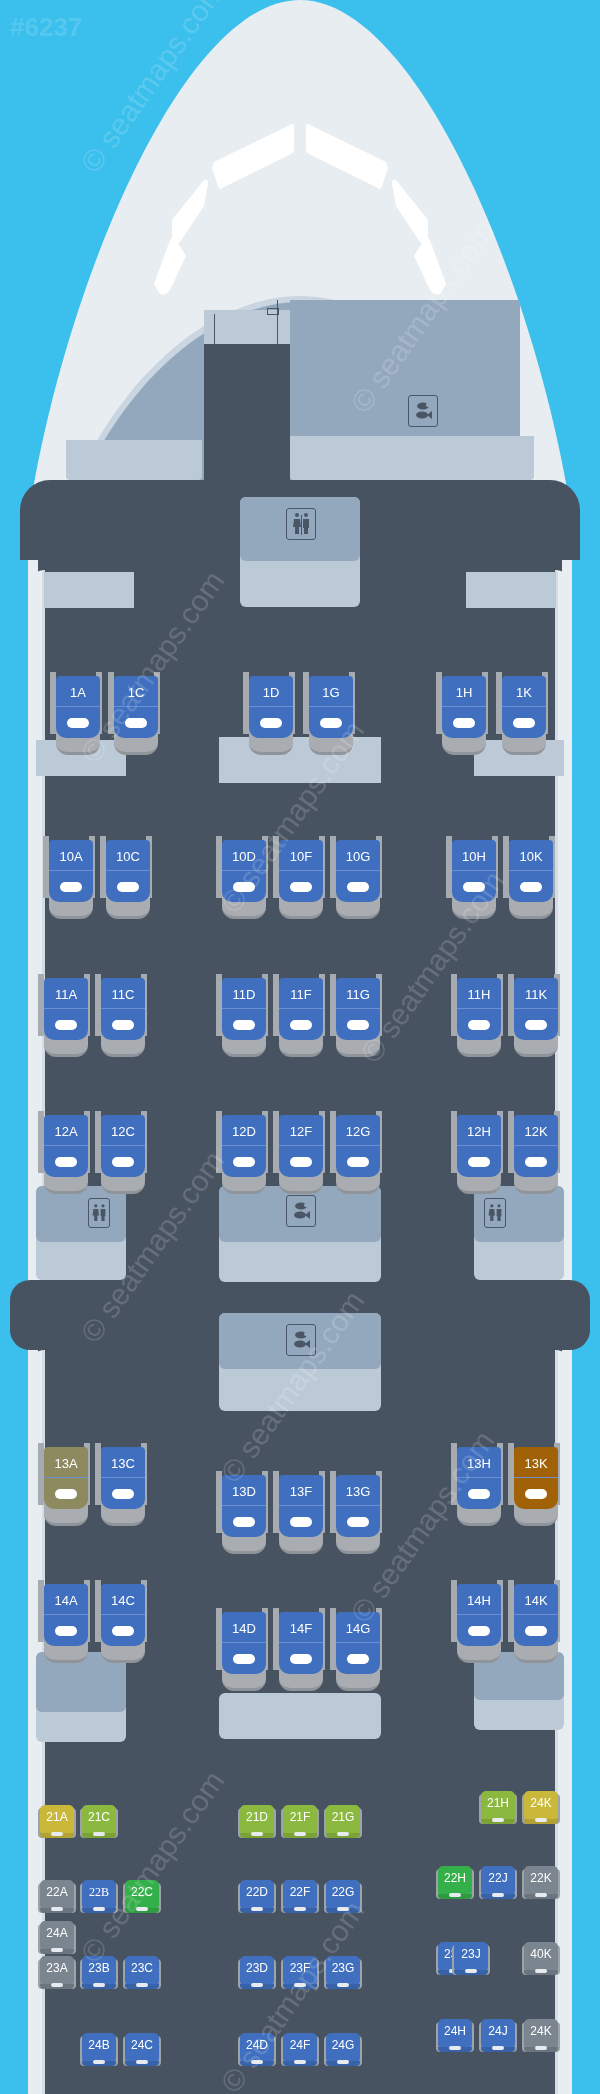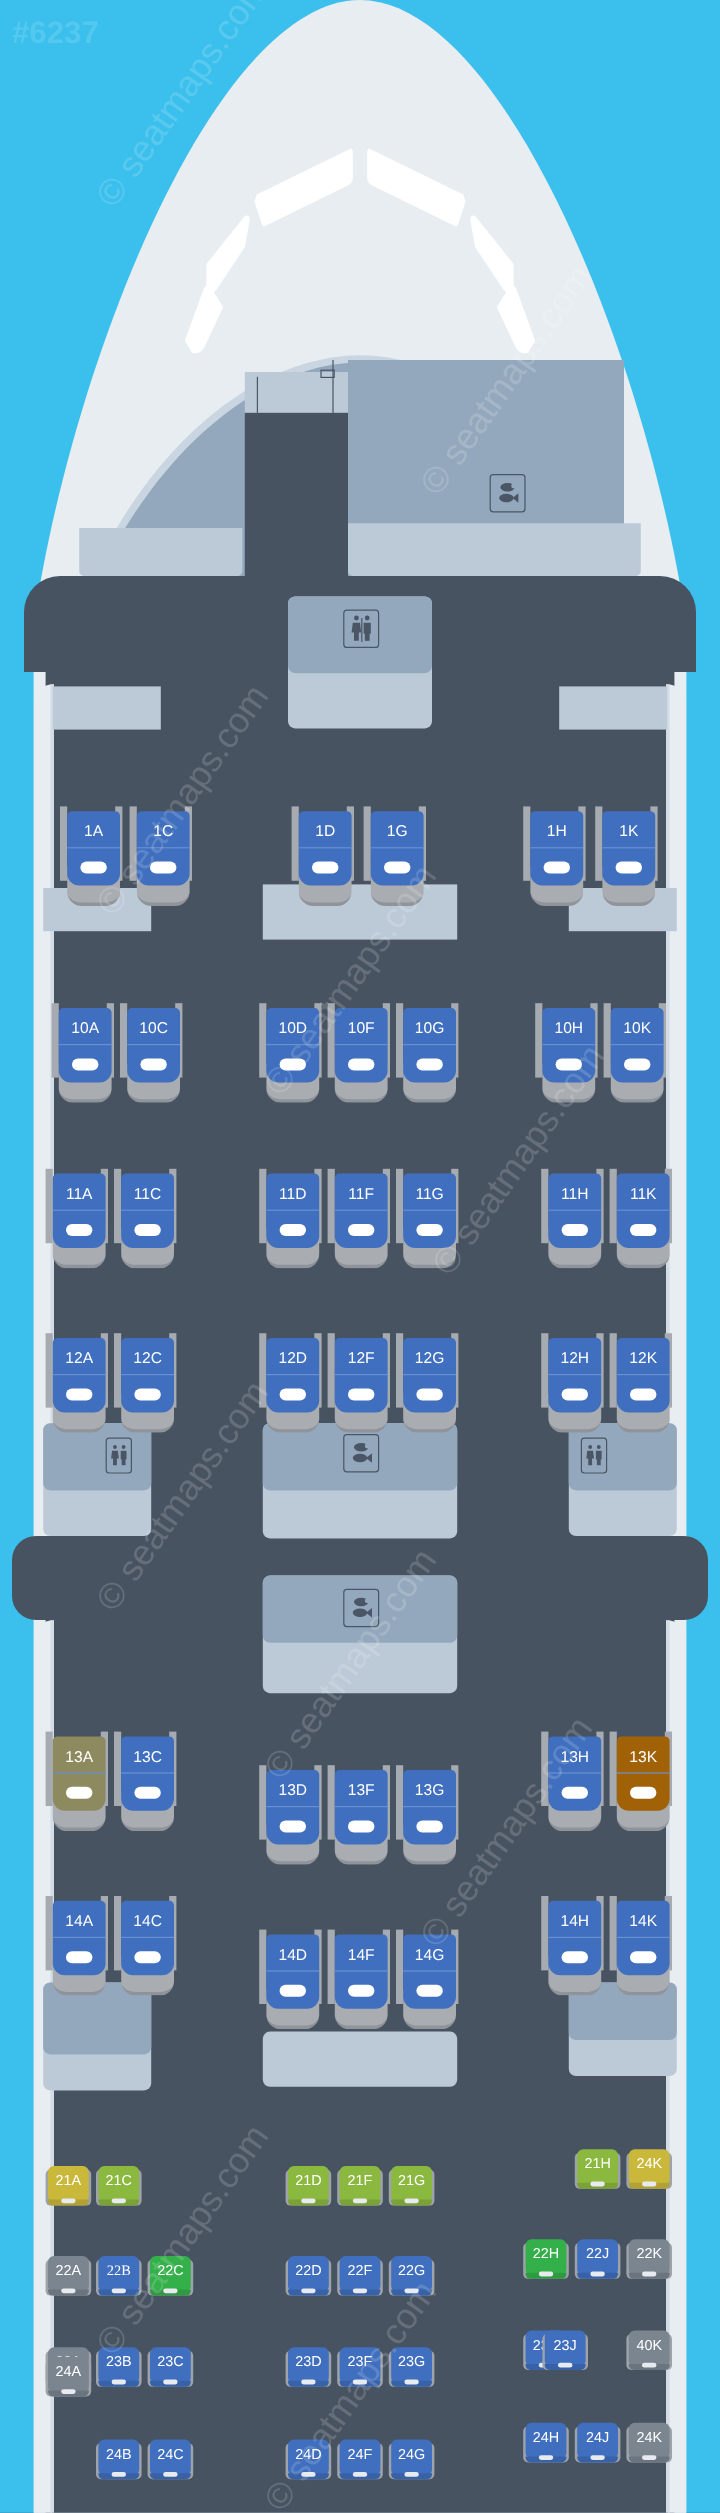--- a/index.html
+++ b/index.html
@@ -697,21 +697,21 @@
       <div class="dot"></div>
       <div class="lbl">23J</div>
     </div>
     <div class="eco" style="left: 522px; top: 1942px;">
       <div class="bg"></div>
       <div class="top" style="background:#7a8590"></div>
       <div class="bar" style="background:#7a8590;filter:brightness(0.88)"></div>
       <div class="dot"></div>
       <div class="lbl">40K</div>
     </div>
-    <div class="eco" style="left: 38px; top: 1964px;">
+    <div class="eco" style="left: 38px; top: 1921px;">
       <div class="bg"></div>
       <div class="top" style="background:#7a8590"></div>
       <div class="bar" style="background:#7a8590;filter:brightness(0.88)"></div>
       <div class="dot"></div>
       <div class="lbl">24A</div>
     </div>
     <div class="eco" style="left: 80px; top: 2033px;">
       <div class="bg"></div>
       <div class="top" style="background:#3f6fbe"></div>
       <div class="bar" style="background:#3f6fbe;filter:brightness(0.88)"></div>

